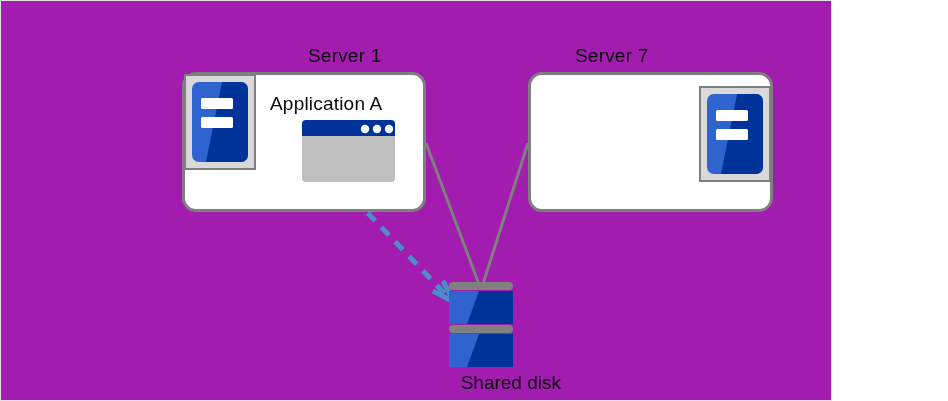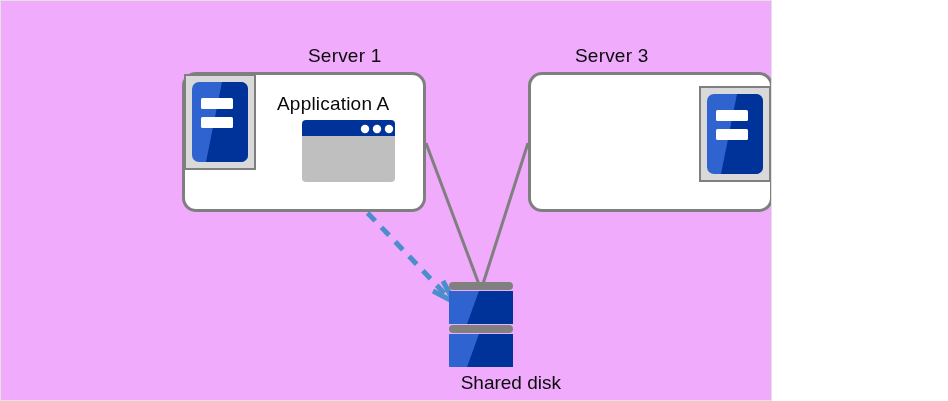--- a/index.html
+++ b/index.html
@@ -5,23 +5,23 @@
   html, body {
     margin: 0;
     padding: 0;
     background: #ffffff;
   }
   body {
     font-family: "Liberation Sans", sans-serif;
   }
   #canvas {
     position: relative;
-    width: 772px;
+    width: 832px;
     height: 401px;
-    background: #f0abfc;
+    background: #a21caf;
     border: 1px solid #e2e2e2;
     box-sizing: border-box;
     overflow: hidden;
   }
   .svg-layer {
     position: absolute;
     left: 0;
     top: 0;
     width: 948px;
     height: 401px;
@@ -82,31 +82,31 @@
           <rect x="6" y="6" width="56" height="80" rx="7" ry="7"></rect>
         </clipPath>
       </defs>
       <rect x="6" y="6" width="56" height="80" rx="7" ry="7" fill="#2f63cf"></rect>
       <polygon points="36,6 62,6 62,86 20,86" fill="#00339a" clip-path="url(#srvclip1)"></polygon>
       <rect x="15" y="22" width="32" height="11" rx="1.5" fill="#ffffff"></rect>
       <rect x="15" y="41" width="32" height="11" rx="1.5" fill="#ffffff"></rect>
     </svg>
   </div>
 
-  <div class="node-label" style="left:276px; top:93px;">Application A</div>
+  <div class="node-label" style="left:269px; top:93px;">Application A</div>
 
   <svg width="93" height="62" viewBox="0 0 93 62" style="position:absolute; left:301px; top:119px;">
     <rect x="0" y="8" width="93" height="54" rx="4" ry="4" fill="#bfbfbf"></rect>
     <path d="M 0 4 a 4 4 0 0 1 4 -4 h 85 a 4 4 0 0 1 4 4 v 12 h -93 z" fill="#00339a"></path>
     <circle cx="63" cy="9" r="4.2" fill="#ffffff"></circle>
     <circle cx="75" cy="9" r="4.2" fill="#ffffff"></circle>
     <circle cx="87" cy="9" r="4.2" fill="#ffffff"></circle>
   </svg>
 
-  <div class="node-label" style="left:574px; top:45px;">Server 3</div>
+  <div class="node-label" style="left:574px; top:45px;">Server 7</div>
 
   <div class="server-box" style="left:527px; top:71px; width:245px; height:140px;"></div>
 
   <div class="server-icon-frame" style="left:698px; top:85px; width:72px; height:96px;">
     <svg width="68" height="92" viewBox="0 0 68 92" style="position:absolute; left:0; top:0;">
       <defs>
         <clipPath id="srvclip2">
           <rect x="6" y="6" width="56" height="80" rx="7" ry="7"></rect>
         </clipPath>
       </defs>

